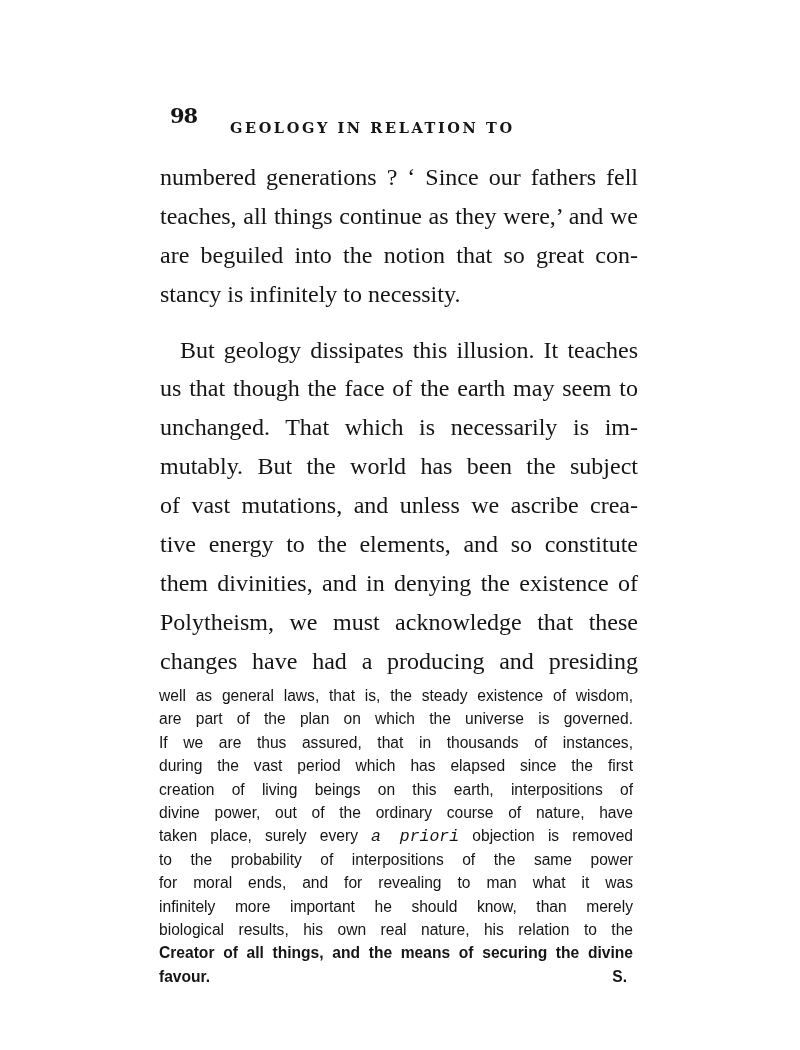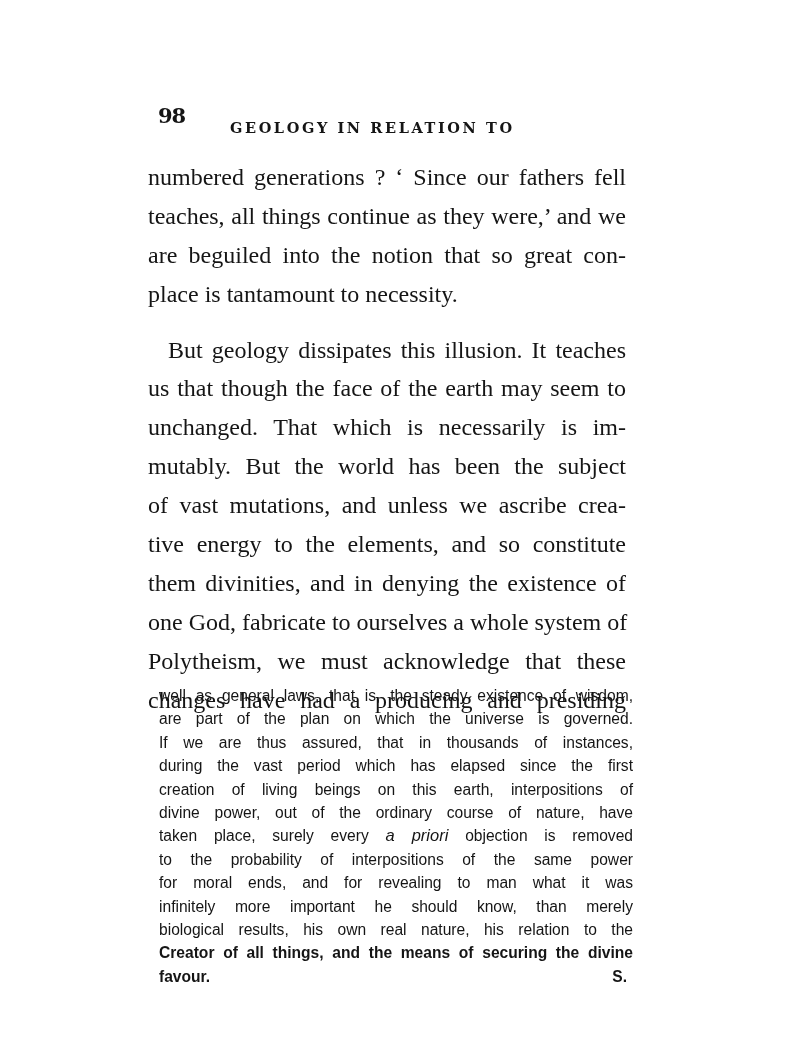--- a/index.html
+++ b/index.html
@@ -6,74 +6,73 @@
     body {
       width: 800px; height: 1050px;
       background: #ffffff;
       position: relative;
       overflow: hidden;
       color: #151515;
     }
     .page { position: absolute; left: 0; top: 0; width: 800px; height: 1050px; }
     .running-head { position: absolute; top: 103px; left: 158px; width: 500px; height: 30px; }
     .page-number {
-      position: absolute; left: 0; top: 0;
+      position: absolute; left: 12px; top: 0;
       font-family: "DejaVu Serif", serif; font-size: 21px; font-weight: bold;
       letter-spacing: -1px;
     }
     .head-title {
       position: absolute; left: 72px; top: 4px;
       font-family: "DejaVu Serif", serif; font-size: 14.5px; font-weight: bold;
       letter-spacing: 2.6px;
       margin-top: 12px;
     }
-    .main-text { position: absolute; left: 148px; top: 158px; width: 478px; }
+    .main-text { position: absolute; left: 160px; top: 158px; width: 478px; }
     .main-line {
       height: 38.9px; line-height: 38.9px;
       font-family: "Liberation Serif", serif; font-size: 24px;
       text-align: justify; text-align-last: justify;
       white-space: nowrap;
     }
     .main-line.last { text-align-last: left; }
     .main-line.indent { padding-left: 20px; margin-top: 17px; }
     .note-text { position: absolute; left: 159px; top: 684px; width: 474px; }
     .note-line {
       height: 23.4px; line-height: 23.4px;
       font-family: "Liberation Sans", sans-serif; font-size: 15.6px;
       text-align: justify; text-align-last: justify;
       white-space: nowrap;
     }
     .note-line.final { text-align-last: left; position: relative; font-weight: bold; }
     .note-line.bold { font-weight: bold; }
     .signature { position: absolute; right: 6px; top: 0; font-weight: bold; }
-    .it { font-family: Liberation Sans, sans-serif; font-style: italic; font-size: 16.5px; }
+    .it { font-family: Liberation Mono, monospace; font-style: italic; font-size: 16.5px; }
   </style>
 </head>
 <body>
 
 <div class="page">
 
   <div class="running-head">
     <span class="page-number">98</span>
     <span class="head-title">GEOLOGY IN RELATION TO</span>
   </div>
 
   <div class="main-text">
     <div class="main-line">numbered generations ?   ‘ Since our fathers fell</div>
     <div class="main-line">teaches, all things continue as they were,’ and we</div>
     <div class="main-line">are beguiled into the notion that so great con-</div>
-    <div class="main-line last">place is tantamount to necessity.</div>
+    <div class="main-line last">stancy is infinitely to necessity.</div>
     <div class="main-line indent">But geology dissipates this illusion.  It teaches</div>
     <div class="main-line">us that though the face of the earth may seem to</div>
     <div class="main-line">unchanged.  That which is necessarily is im-</div>
     <div class="main-line">mutably.  But the world has been the subject</div>
     <div class="main-line">of vast mutations, and unless we ascribe crea-</div>
     <div class="main-line">tive energy to the elements, and so constitute</div>
     <div class="main-line">them divinities, and in denying the existence of</div>
-    <div class="main-line">one God, fabricate to ourselves a whole system of</div>
     <div class="main-line">Polytheism, we must acknowledge that these</div>
     <div class="main-line">changes have had a producing and presiding</div>
   </div>
 
   <div class="note-text">
     <div class="note-line">well as general laws, that is, the steady existence of wisdom,</div>
     <div class="note-line">are part of the plan on which the universe is governed.</div>
     <div class="note-line">If we are thus assured, that in thousands of instances,</div>
     <div class="note-line">during the vast period which has elapsed since the first</div>
     <div class="note-line">creation of living beings on this earth, interpositions of</div>

